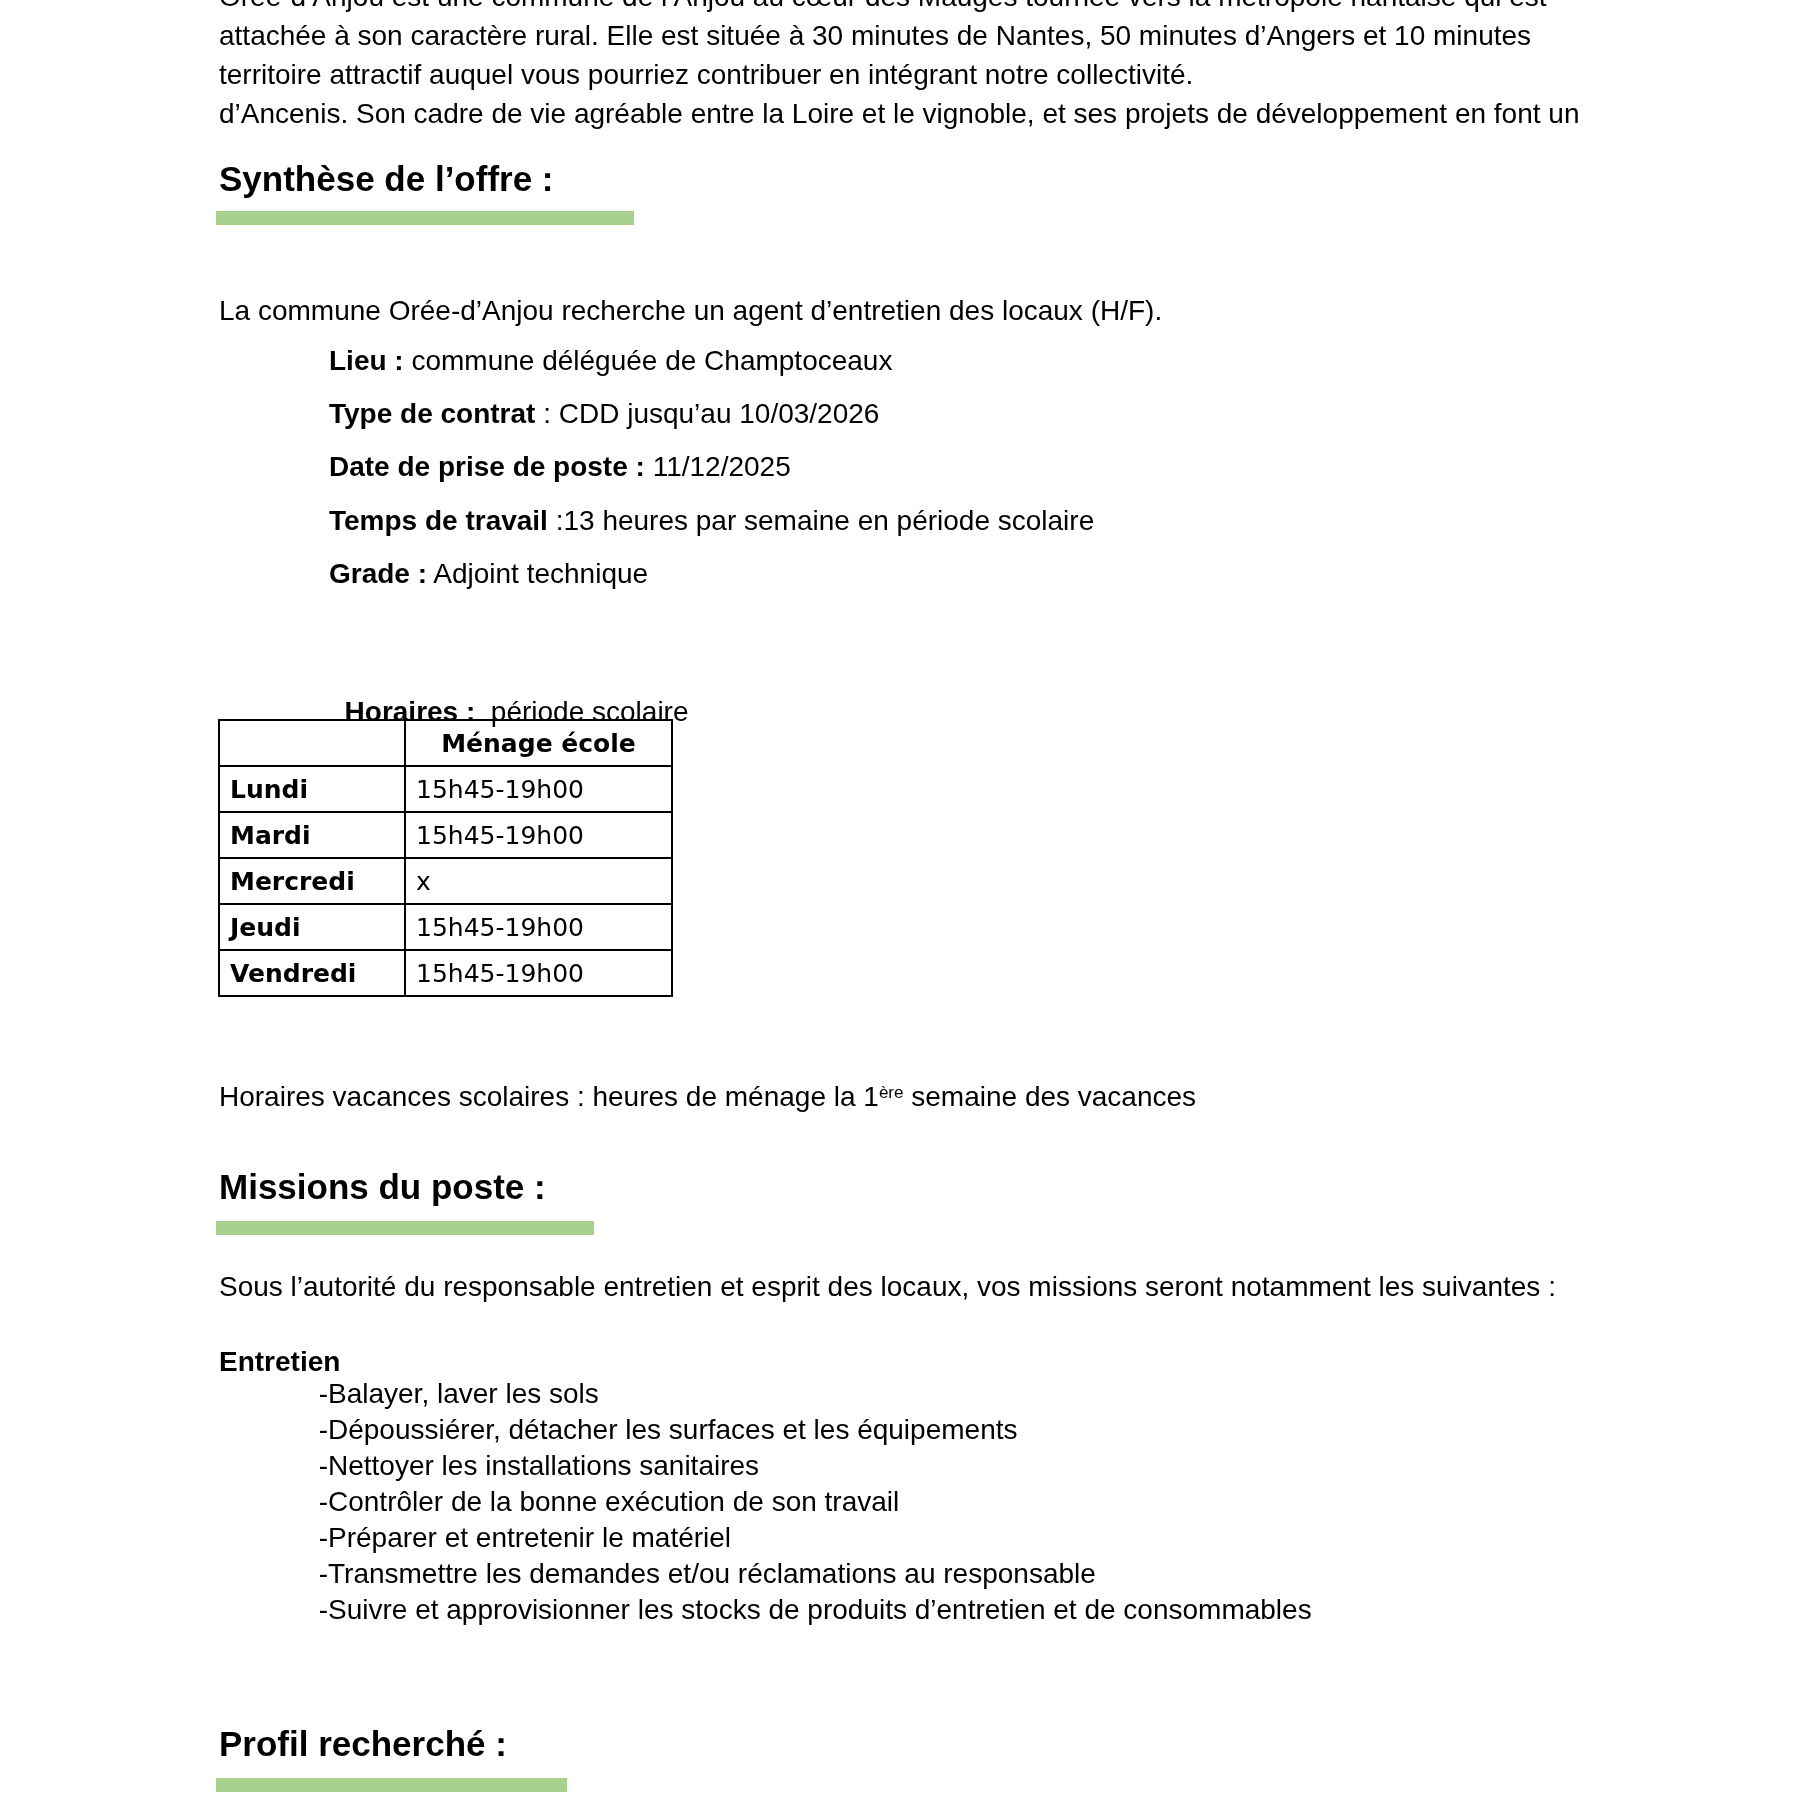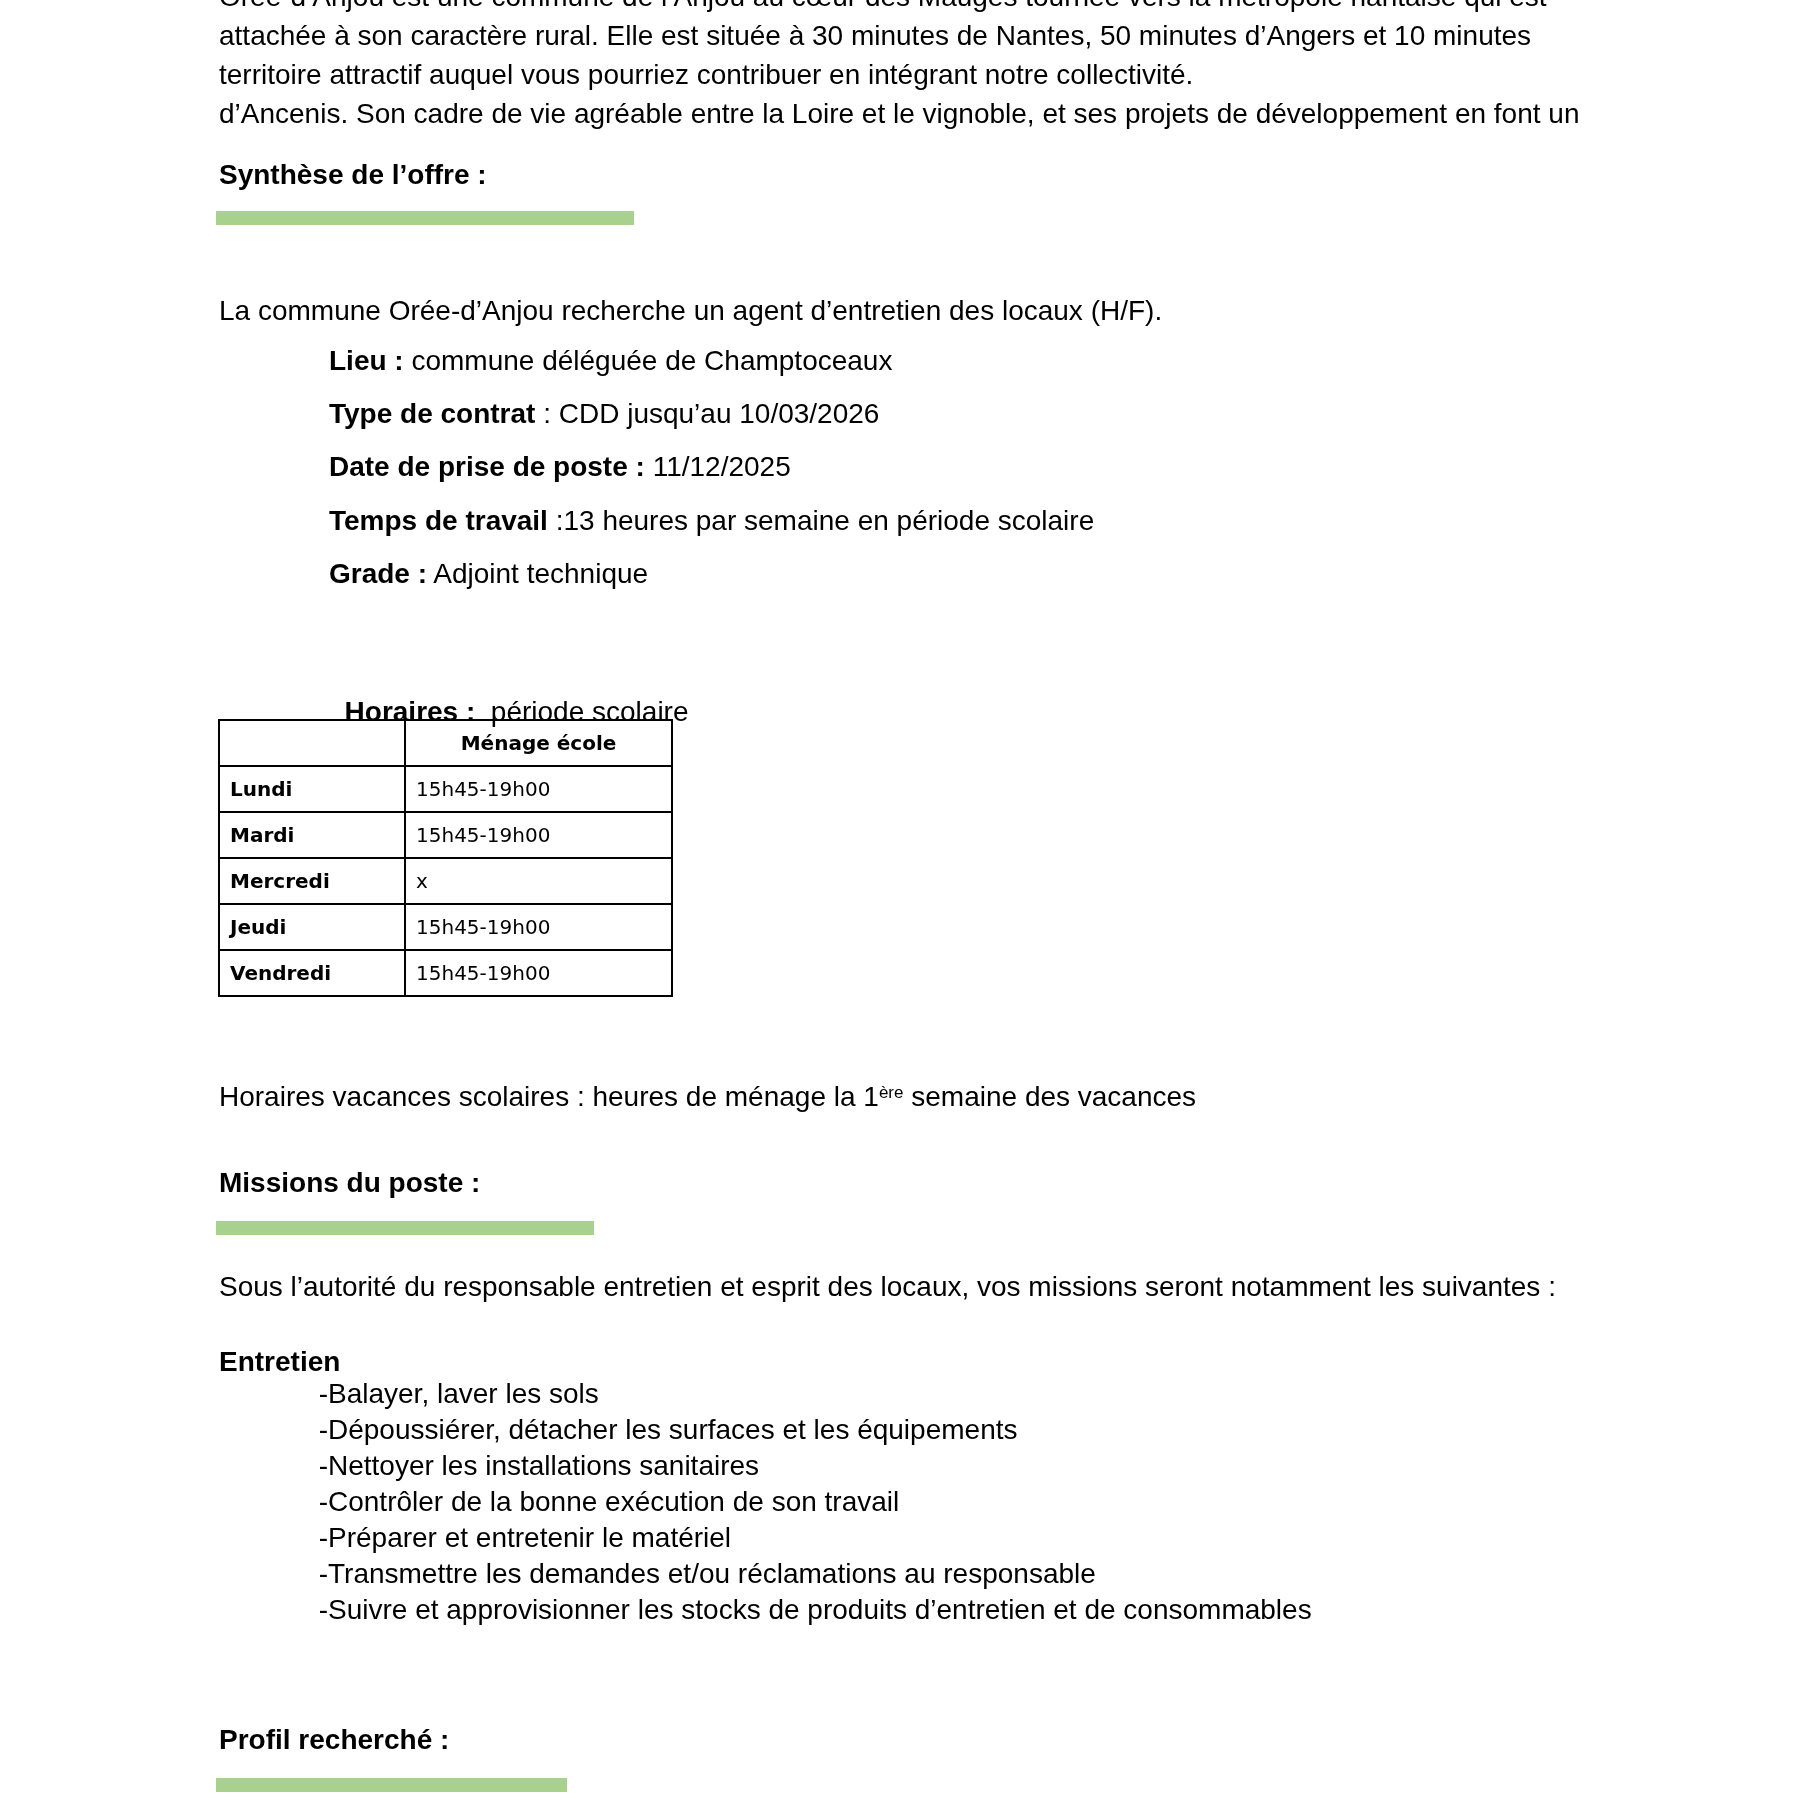--- a/index.html
+++ b/index.html
@@ -2,26 +2,26 @@
 <html><head>
 <meta charset="utf-8">
 <style>
   html, body { margin:0; padding:0; background:#ffffff; }
   body { width:1820px; height:1800px; overflow:hidden; position:relative;
          font-family:"Liberation Sans", sans-serif; color:#000; }
   .abs { position:absolute; white-space:nowrap; }
   .body-text { font-size:28px; line-height:39px; }
   .intro { left:219px; top:-23px; font-size:28px; line-height:39px; }
   .intro div { white-space:nowrap; }
-  .h2 { font-size:28px; font-weight:bold; left:219px; }
+  .h2 { font-size:35px; font-weight:bold; left:219px; }
   .bar { position:absolute; left:216px; height:14px; background:#A9D18E; }
   .kv { left:329px; font-size:28px; }
   .kv b { font-weight:bold; }
   table.sched { position:absolute; left:218px; top:719px; border-collapse:collapse;
-                font-family:"DejaVu Sans", sans-serif; font-size:20px; }
+                font-family:"DejaVu Sans", sans-serif; font-size:25px; }
   table.sched td, table.sched th { border:2px solid #000; height:44px; padding:0 10px; text-align:left; }
   table.sched th { font-weight:bold; text-align:center; }
   table.sched td.day { font-weight:bold; width:164px; }
   table.sched td.val, table.sched th.col { width:245px; }
   sup { font-size:17px; vertical-align:top; position:relative; top:-4px; }
   .list-item { left:277px; font-size:28px;text-align:right; }
   .list-item .dash { display:inline-block; width:51px; }
 </style>
 </head>
 <body>

